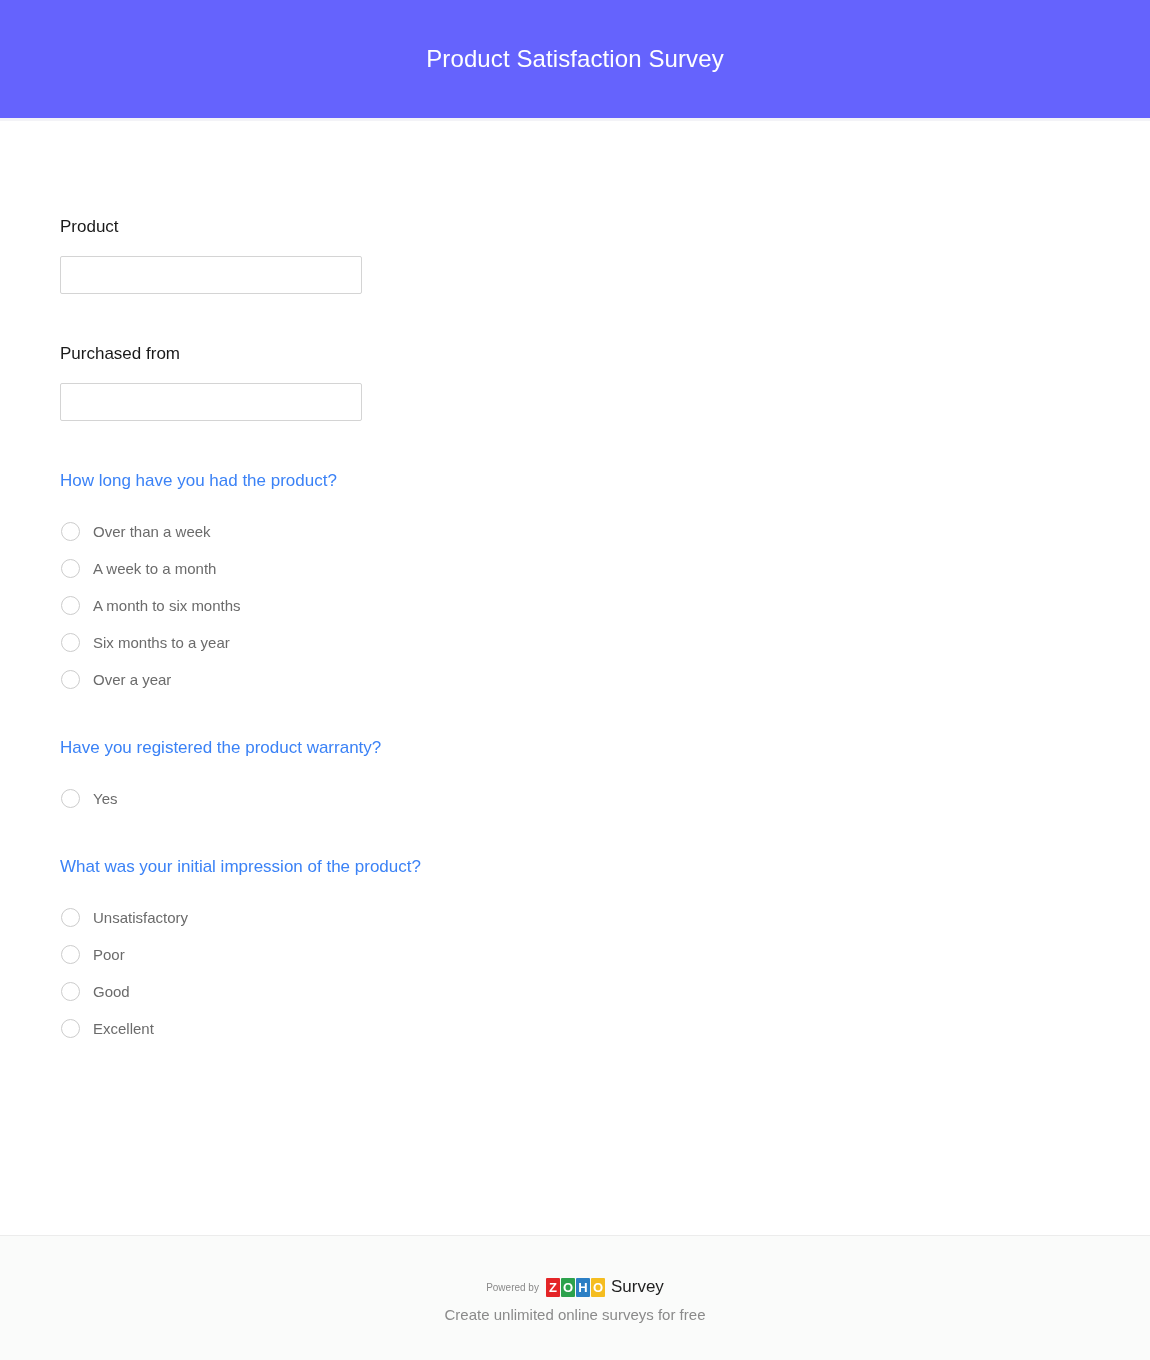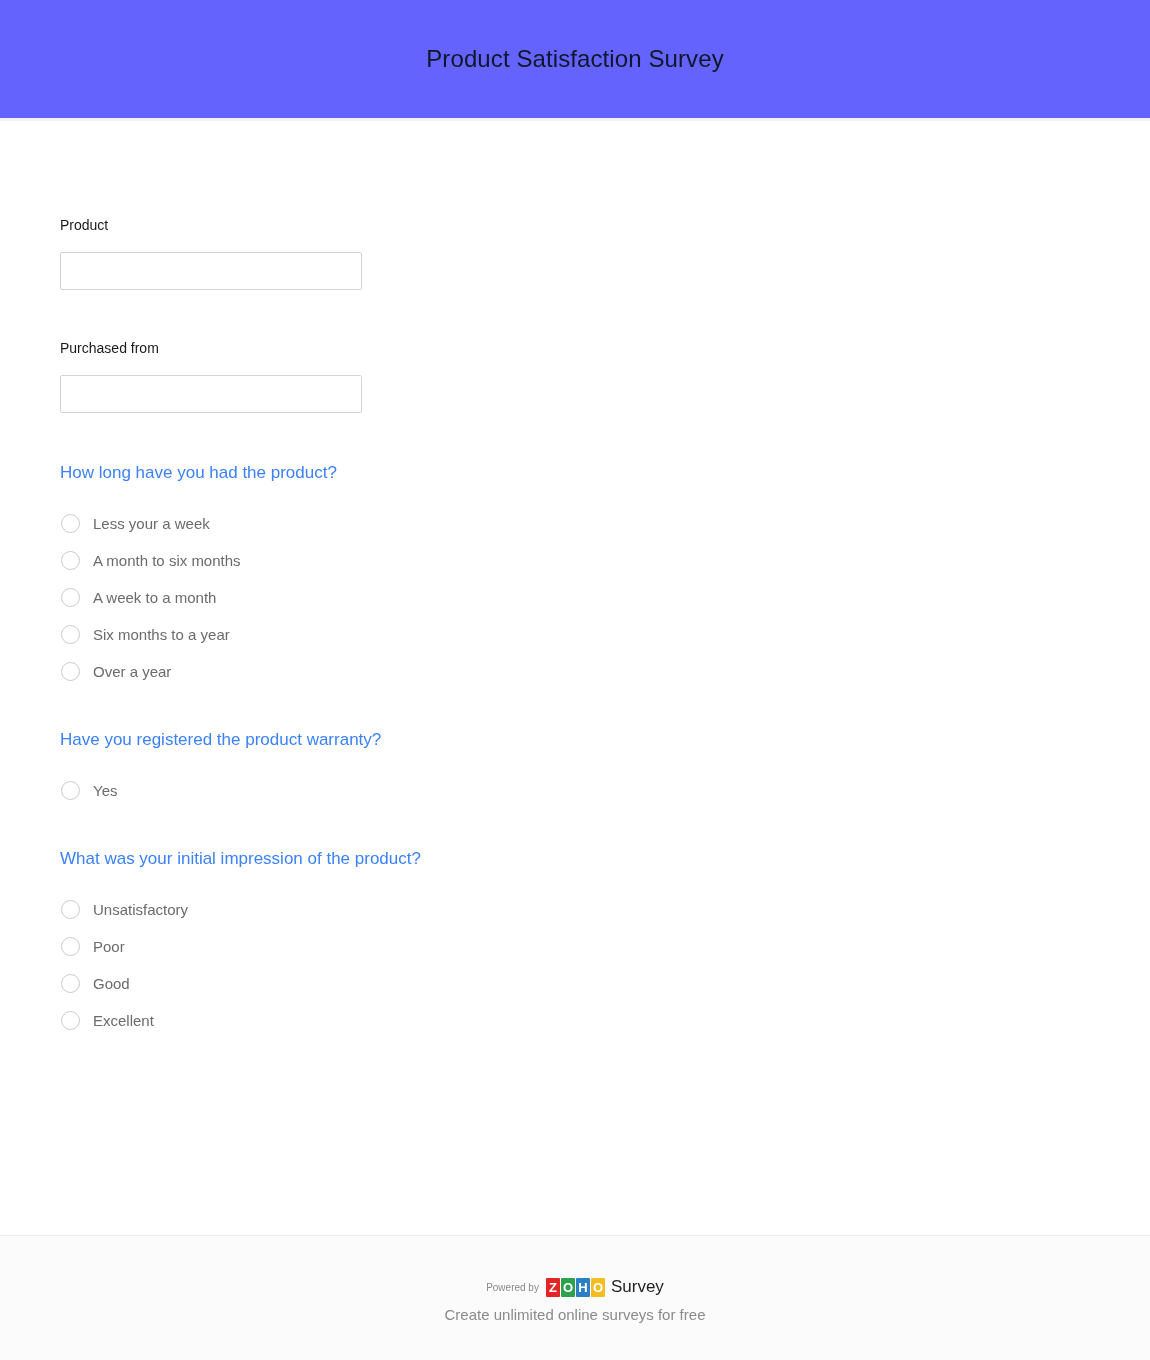--- a/index.html
+++ b/index.html
@@ -28,21 +28,21 @@
   .survey-header {
     height: 118px;
     background: #6563fd;
     display: flex;
     align-items: center;
     justify-content: center;
     flex: 0 0 auto;
   }
 
   .survey-title {
-    color: #0f172a;
+    color: #ffffff;
     font-size: 24px;
     font-weight: 400;
     letter-spacing: 0.1px;
     text-align: center;
   }
 
   .header-underline {
     height: 3px;
     background: #f3f3f7;
     flex: 0 0 auto;
@@ -53,21 +53,21 @@
     flex: 1 1 auto;
     background: #ffffff;
     padding: 96px 60px 0 60px;
   }
 
   .field-block {
     margin-bottom: 50px;
   }
 
   .field-label {
-    font-size: 14px;
+    font-size: 17px;
     color: #1a1a1a;
     display: block;
     margin-bottom: 19px;
     font-weight: 400;
   }
 
   .text-input {
     width: 302px;
     height: 38px;
     border: 1px solid #d4d4d4;
@@ -212,29 +212,29 @@
     <div class="field-block">
       <label class="field-label">Purchased from</label>
       <input class="text-input" type="text" placeholder="" style="">
     </div>
 
     <div class="question-block q-gap-1">
       <div class="question-title">How long have you had the product?</div>
       <ul class="radio-list">
         <li class="radio-option">
           <span class="radio-circle"></span>
-          <span class="radio-label">Less your a week</span>
+          <span class="radio-label">Over than a week</span>
+        </li>
+        <li class="radio-option">
+          <span class="radio-circle"></span>
+          <span class="radio-label">A week to a month</span>
         </li>
         <li class="radio-option">
           <span class="radio-circle"></span>
           <span class="radio-label">A month to six months</span>
-        </li>
-        <li class="radio-option">
-          <span class="radio-circle"></span>
-          <span class="radio-label">A week to a month</span>
         </li>
         <li class="radio-option">
           <span class="radio-circle"></span>
           <span class="radio-label">Six months to a year</span>
         </li>
         <li class="radio-option">
           <span class="radio-circle"></span>
           <span class="radio-label">Over a year</span>
         </li>
       </ul>

